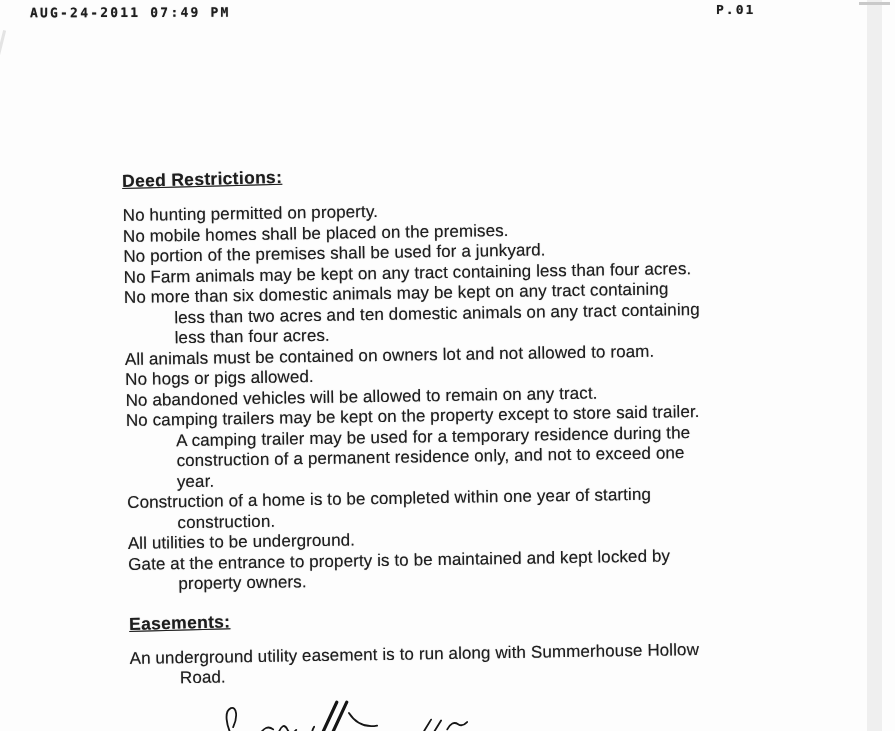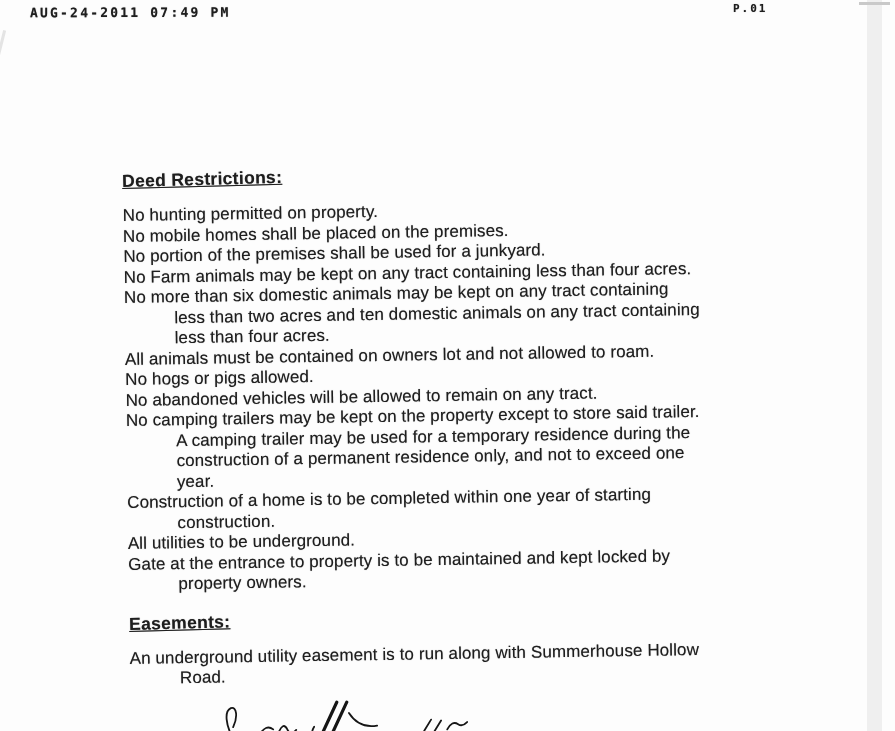--- a/index.html
+++ b/index.html
@@ -27,23 +27,23 @@
     position: absolute;
     left: 30px; top: 5px;
     font-family: "DejaVu Sans Mono", monospace;
     font-size: 13px;
     font-weight: bold;
     letter-spacing: 2.2px;
     transform: rotate(-0.2deg);
   }
   .fax-page-number {
     position: absolute;
-    left: 733px; top: 2px;
+    left: 716px; top: 2px;
     font-family: "DejaVu Sans Mono", monospace;
-    font-size: 11px;
+    font-size: 13px;
     font-weight: bold;
     letter-spacing: 2px;
   }
   .scroll-strip {
     position: absolute;
     right: 13px; top: 0;
     width: 15px; height: 731px;
     background: #efefef;
   }
   .scroll-cap {

